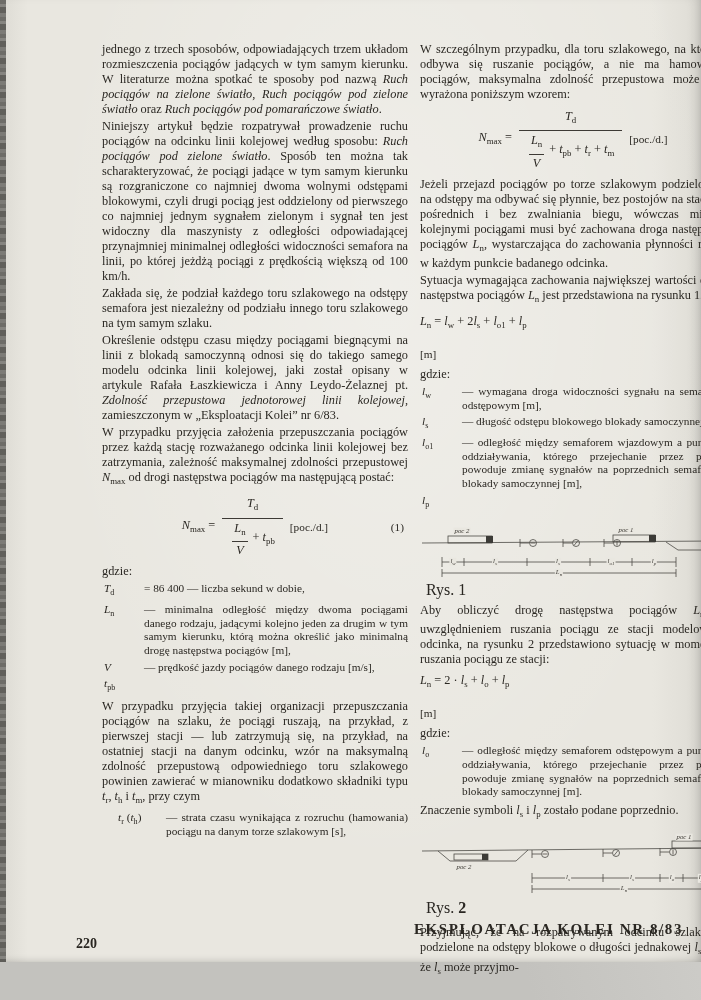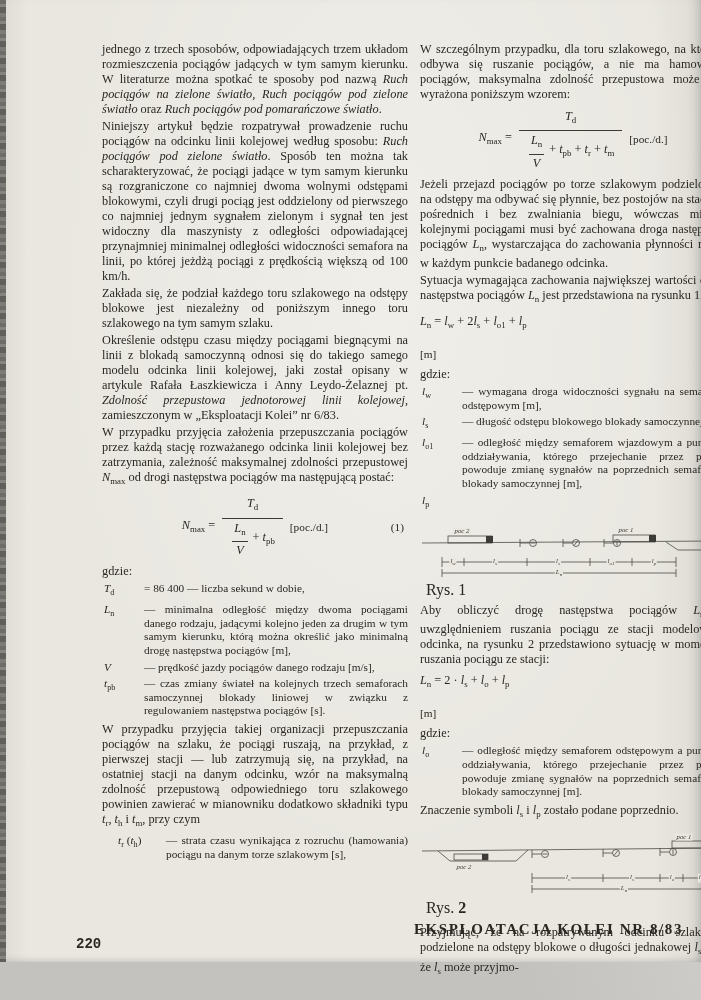--- a/index.html
+++ b/index.html
@@ -58,37 +58,37 @@
   .figure.f2{height:64px;margin-top:12px;}
   .figure svg{position:absolute;left:0;top:0;}
   .figlab{
     position:absolute;font-style:italic;font-size:6.8px;line-height:1;
     color:#3c3934;background:#e9e7e0;padding:0 1px;white-space:nowrap;
     transform:translate(-50%,-50%);
   }
   .figlab sub{font-size:5px;}
   .figcap{font-size:16px;margin:2px 0 6px 6px;text-align:left;}
 
-  .page-number{position:absolute;left:76px;top:936px;font-weight:bold;font-size:14px;font-family:Liberation Mono, monospace;}
+  .page-number{position:absolute;left:76px;top:936px;font-weight:bold;font-size:14px;}
   .journal-footer{position:absolute;right:18px;top:921px;font-weight:bold;font-size:15px;letter-spacing:1.6px;}
   svg .ln{stroke:#4b4a45;stroke-width:.8;fill:none;}
   svg .dk{fill:#3c3b37;stroke:none;}
 </style>
 </head>
 <body>
 
 <div class="paper"></div>
 <div class="scan-edge"></div>
 
 <div class="cols">
 
   <div class="col">
     <p>jednego z trzech sposobów, odpowiadających trzem układom rozmieszczenia pociągów jadących w tym samym kierunku. W literaturze można spotkać te sposoby pod nazwą <i>Ruch pociągów na zielone światło</i>, <i>Ruch pociągów pod zielone światło</i> oraz <i>Ruch pociągów pod pomarańczowe światło</i>.</p>
     <p>Niniejszy artykuł będzie rozpatrywał prowadzenie ruchu pociągów na odcinku linii kolejowej według sposobu: <i>Ruch pociągów pod zielone światło</i>. Sposób ten można tak scharakteryzować, że pociągi jadące w tym samym kierunku są rozgraniczone co najmniej dwoma wolnymi odstępami blokowymi, czyli drugi pociąg jest oddzielony od pierwszego co najmniej jednym sygnałem zielonym i sygnał ten jest widoczny dla maszynisty z odległości odpowiadającej przynajmniej minimalnej odległości widoczności semafora na linii, po której jeżdżą pociągi z prędkością większą od 100 km/h.</p>
-    <p>Zakłada się, że podział każdego toru szlakowego na odstępy blokowe jest niezależny od poniższym innego toru szlakowego na tym samym szlaku.</p>
+    <p>Zakłada się, że podział każdego toru szlakowego na odstępy semafora jest niezależny od podziału innego toru szlakowego na tym samym szlaku.</p>
     <p>Określenie odstępu czasu między pociągami biegnącymi na linii z blokadą samoczynną odnosi się do takiego samego modelu odcinka linii kolejowej, jaki został opisany w artykule Rafała Łaszkiewicza i Anny Leydo-Żelaznej pt. <i>Zdolność przepustowa jednotorowej linii kolejowej</i>, zamieszczonym w „Eksploatacji Kolei” nr 6/83.</p>
     <p>W przypadku przyjęcia założenia przepuszczania pociągów przez każdą stację rozważanego odcinka linii kolejowej bez zatrzymania, zależność maksymalnej zdolności przepustowej <i>N</i><sub>max</sub> od drogi następstwa pociągów ma następującą postać:</p>
 
     <div class="eq">
       <span class="eq-body">
         <span><i>N</i><sub>max</sub> =</span>
         <span class="frac">
           <span class="num"><i>T</i><sub>d</sub></span>
           <span class="den">
             <span class="sfrac">
@@ -112,21 +112,20 @@
     <div class="def">
       <span class="term"><i>L</i><sub>n</sub></span>
       <span class="desc">— minimalna odległość między dwoma pociągami danego rodzaju, jadącymi kolejno jeden za drugim w tym samym kierunku, którą można określić jako minimalną drogę następstwa pociągów [m],</span>
     </div>
     <div class="def">
       <span class="term"><i>V</i></span>
       <span class="desc">— prędkość jazdy pociągów danego rodzaju [m/s],</span>
     </div>
     <div class="def">
       <span class="term"><i>t</i><sub>pb</sub></span>
-      <span class="desc">— czas zmiany świateł na kolejnych trzech semaforach samoczynnej blokady liniowej w związku z regulowaniem następstwa pociągów [s].</span>
     </div>
 
     <p style="margin-top:4px;">W przypadku przyjęcia takiej organizacji przepuszczania pociągów na szlaku, że pociągi ruszają, na przykład, z pierwszej stacji — lub zatrzymują się, na przykład, na ostatniej stacji na danym odcinku, wzór na maksymalną zdolność przepustową odpowiedniego toru szlakowego powinien zawierać w mianowniku dodatkowo składniki typu <i>t</i><sub>r</sub>, <i>t</i><sub>h</sub> i <i>t</i><sub>m</sub>, przy czym</p>
 
     <div class="def indent">
       <span class="term"><i>t</i><sub>r</sub> (<i>t</i><sub>h</sub>)</span>
       <span class="desc">— strata czasu wynikająca z rozruchu (hamowania) pociągu na danym torze szlakowym [s],</span>
     </div>
   </div>
 

